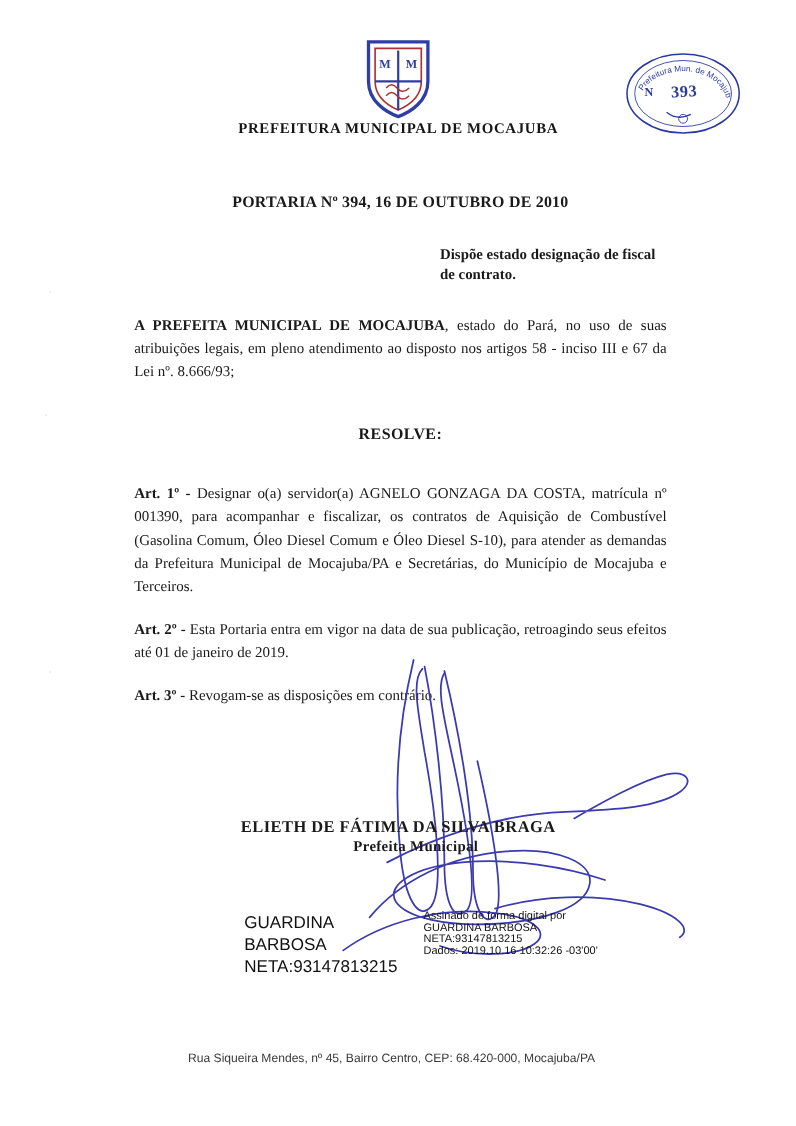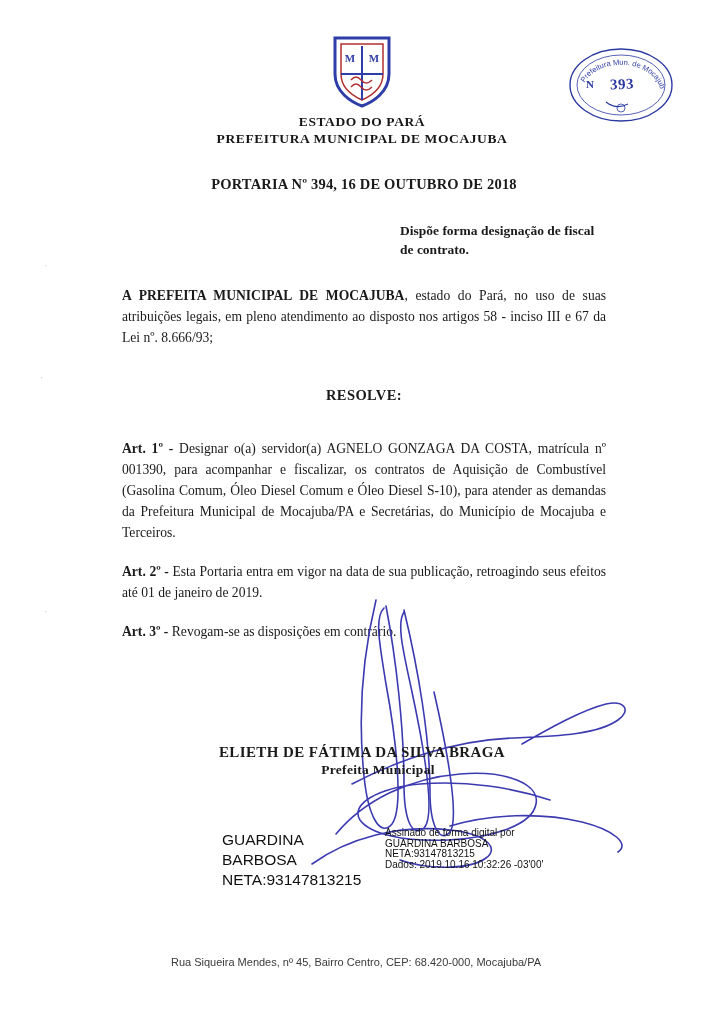--- a/index.html
+++ b/index.html
@@ -206,21 +206,20 @@
         <path d="M4 4 H58 V40 C58 58 42 68 31 72 C20 68 4 58 4 40 Z" fill="#ffffff" stroke="#2f3da8" stroke-width="3"></path>
         <path d="M10 10 H52 V40 C52 54 40 62 31 66 C22 62 10 54 10 40 Z" fill="none" stroke="#b03030" stroke-width="1.5"></path>
         <path d="M31 12 V66" stroke="#2f3da8" stroke-width="2"></path>
         <path d="M10 40 H52" stroke="#2f3da8" stroke-width="2"></path>
         <text x="19" y="28" font-family="Liberation Serif, serif" font-size="11" fill="#2f3da8" text-anchor="middle" font-weight="bold">M</text>
         <text x="43" y="28" font-family="Liberation Serif, serif" font-size="11" fill="#2f3da8" text-anchor="middle" font-weight="bold">M</text>
         <path d="M20 46 q5 -6 10 0 q5 6 11 0" fill="none" stroke="#b03030" stroke-width="1.4"></path>
         <path d="M20 53 q5 -6 10 0 q5 6 11 0" fill="none" stroke="#b03030" stroke-width="1.4"></path>
       </svg>
     </div>
-    <div class="org-line first">ESTADO DO PARÁ</div>
     <div class="org-line">PREFEITURA MUNICIPAL DE MOCAJUBA</div>
   </div>
 
   <div class="stamp">
     <svg width="118" height="78" viewBox="0 0 118 78">
       <ellipse cx="59" cy="39" rx="51" ry="36" fill="none" stroke="#2b3aa0" stroke-width="1.4"></ellipse>
       <ellipse cx="59" cy="39" rx="44" ry="30" fill="none" stroke="#2b3aa0" stroke-width="0.8"></ellipse>
       <path id="arcpath" d="M 20 42 A 40 30 0 0 1 98 42" fill="none" stroke="none"></path>
       <text font-family="Liberation Sans, sans-serif" font-size="7.5" fill="#2b3aa0">
         <textPath href="#arcpath" startOffset="6%">Prefeitura Mun. de Mocajuba</textPath>
@@ -231,23 +230,23 @@
     <span class="stamp-nlabel">N</span>
     <span class="stamp-num">393</span>
   </div>
 
   <span class="speck" style="top:260px;left:44px">·</span>
   <span class="speck" style="top:372px;left:40px">·</span>
   <span class="speck" style="top:606px;left:44px">·</span>
 
   <div class="body">
 
-    <div class="title">PORTARIA Nº 394, 16 DE OUTUBRO DE 2018</div>
-
-    <div class="ementa">Dispõe forma designação de fiscal de contrato.</div>
+    <div class="title">PORTARIA Nº 394, 16 DE OUTUBRO DE 2010</div>
+
+    <div class="ementa">Dispõe estado designação de fiscal de contrato.</div>
 
     <p class="para">
       <b>A PREFEITA MUNICIPAL DE MOCAJUBA</b><span>, estado do Pará, no uso de suas atribuições legais, em pleno atendimento ao disposto nos artigos 58 - inciso III e 67 da Lei nº. 8.666/93;</span>
     </p>
 
     <div class="resolve">RESOLVE:</div>
 
     <p class="para art">
       <b>Art. 1º -</b><span> Designar o(a) servidor(a) AGNELO GONZAGA DA COSTA, matrícula nº 001390, para acompanhar e fiscalizar, os contratos de Aquisição de Combustível (Gasolina Comum, Óleo Diesel Comum e Óleo Diesel S-10), para atender as demandas da Prefeitura Municipal de Mocajuba/PA e Secretárias, do Município de Mocajuba  e Terceiros.</span>
     </p>

